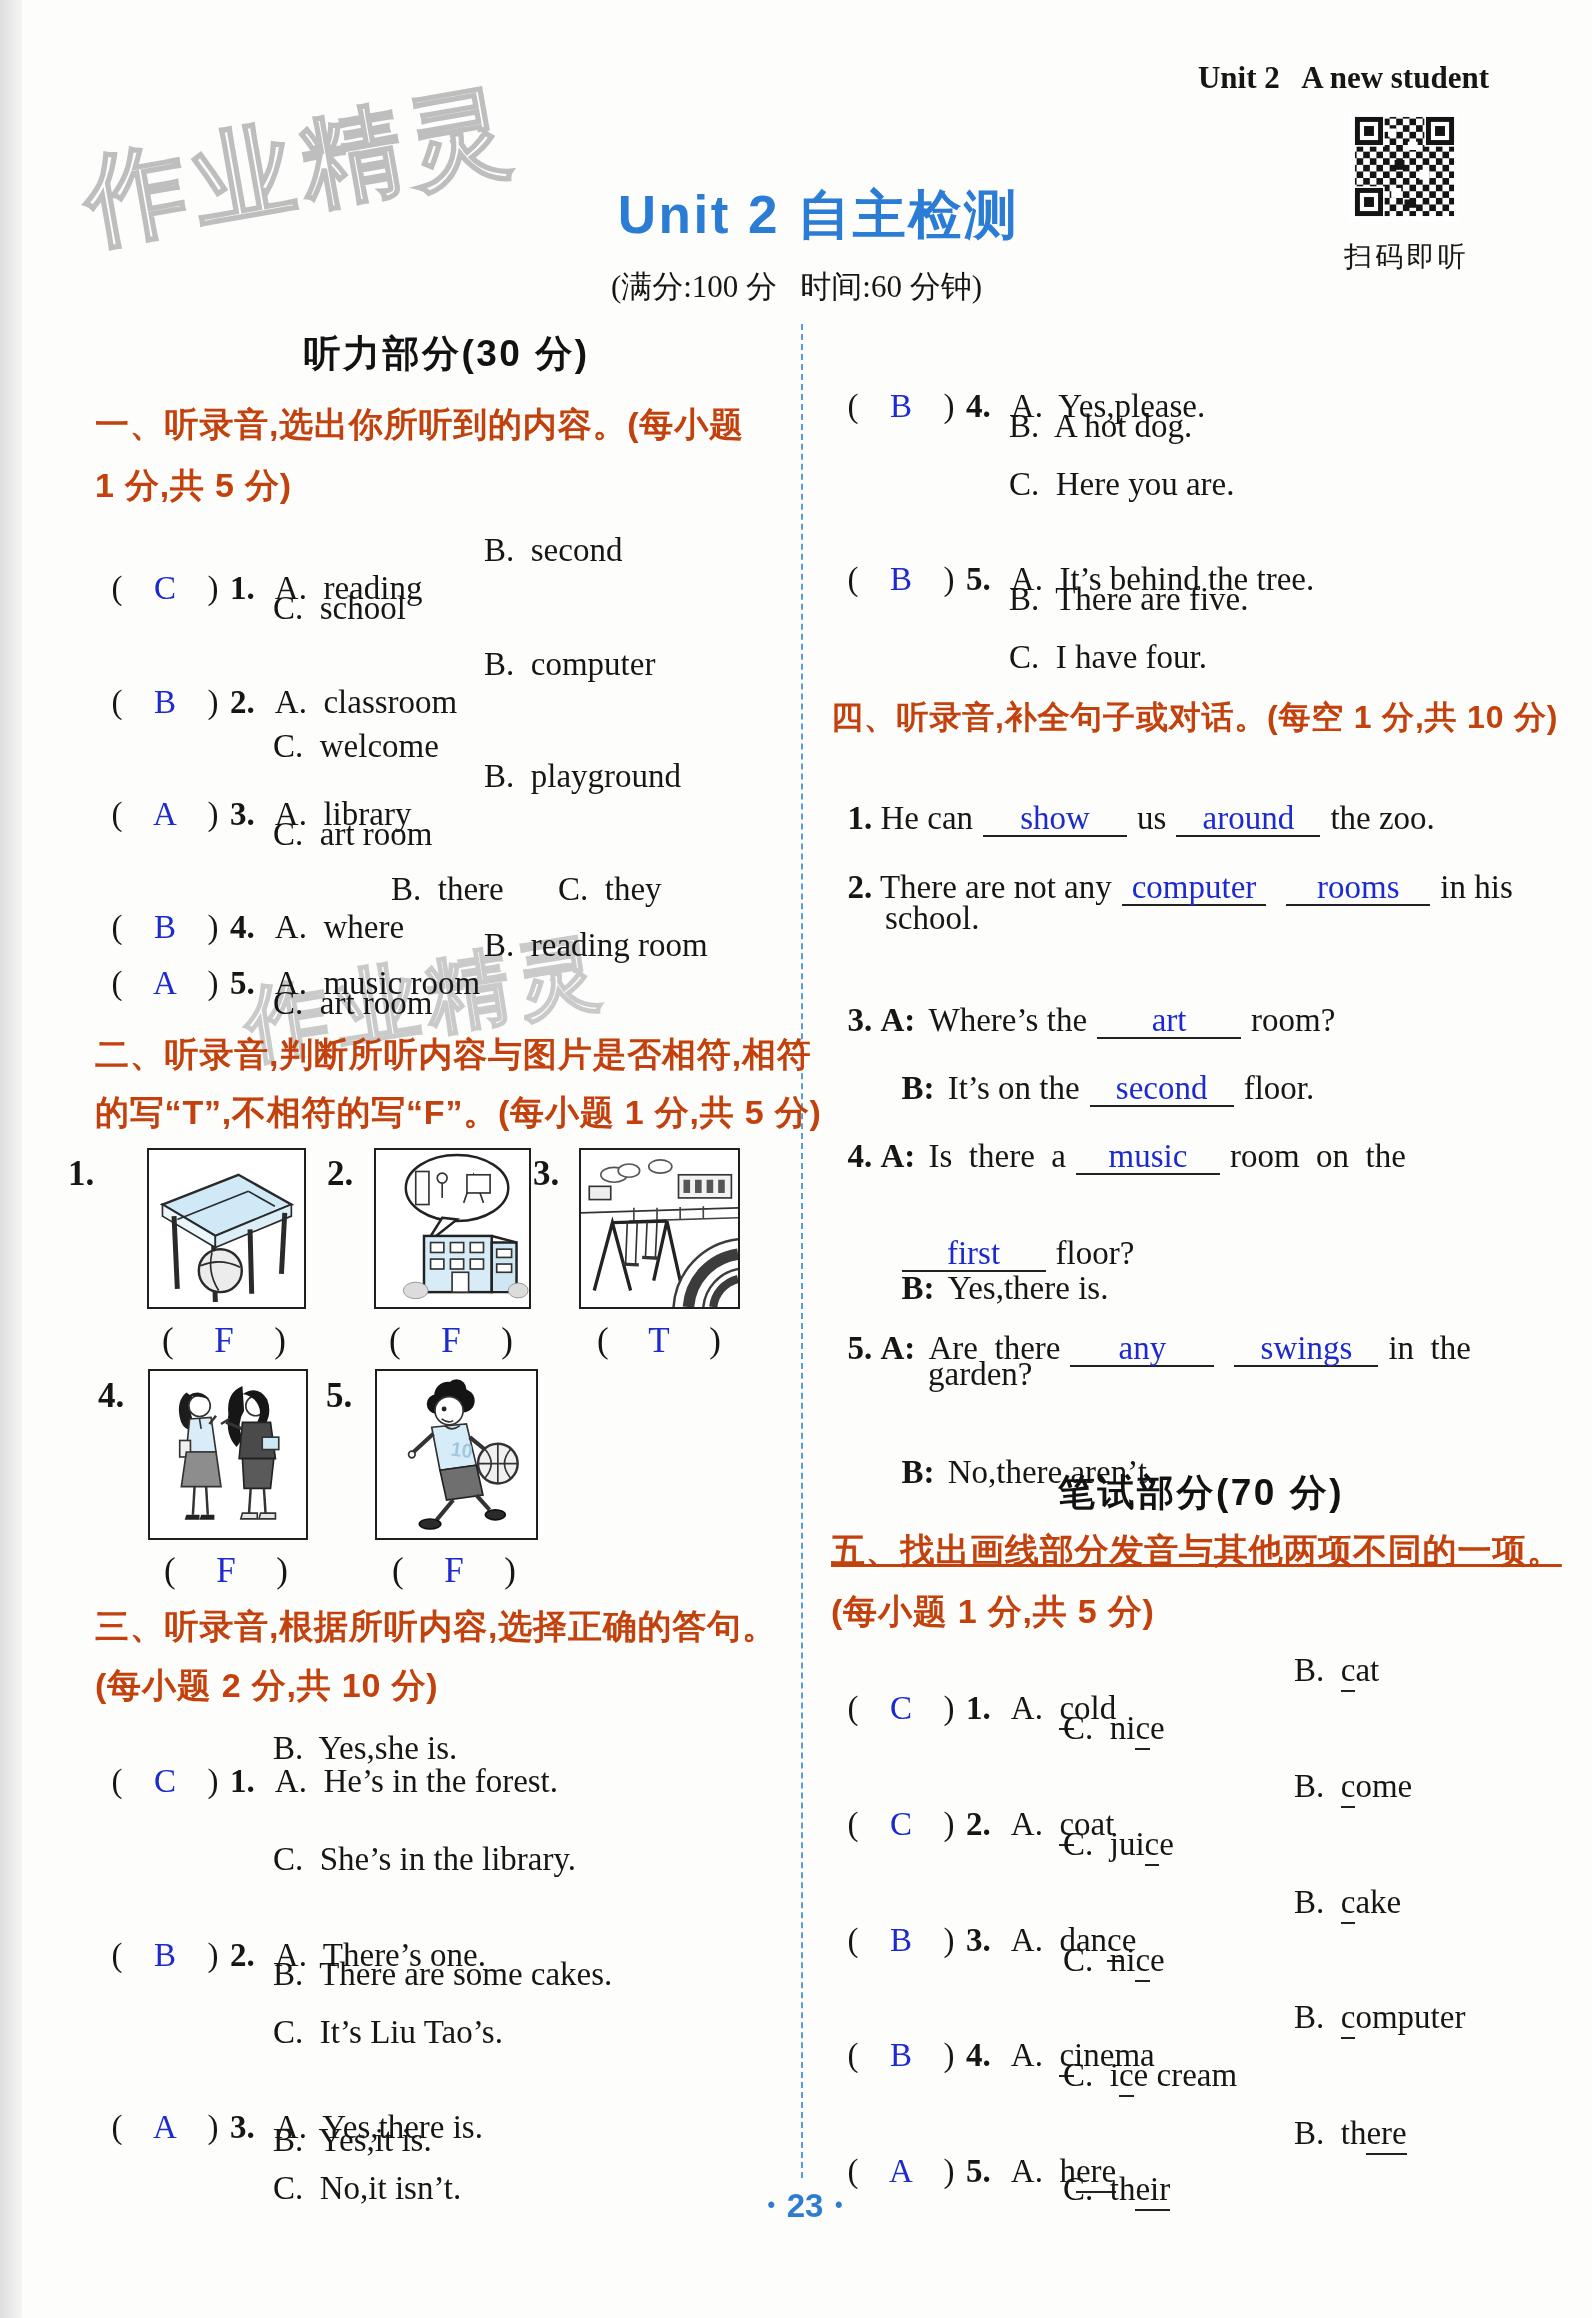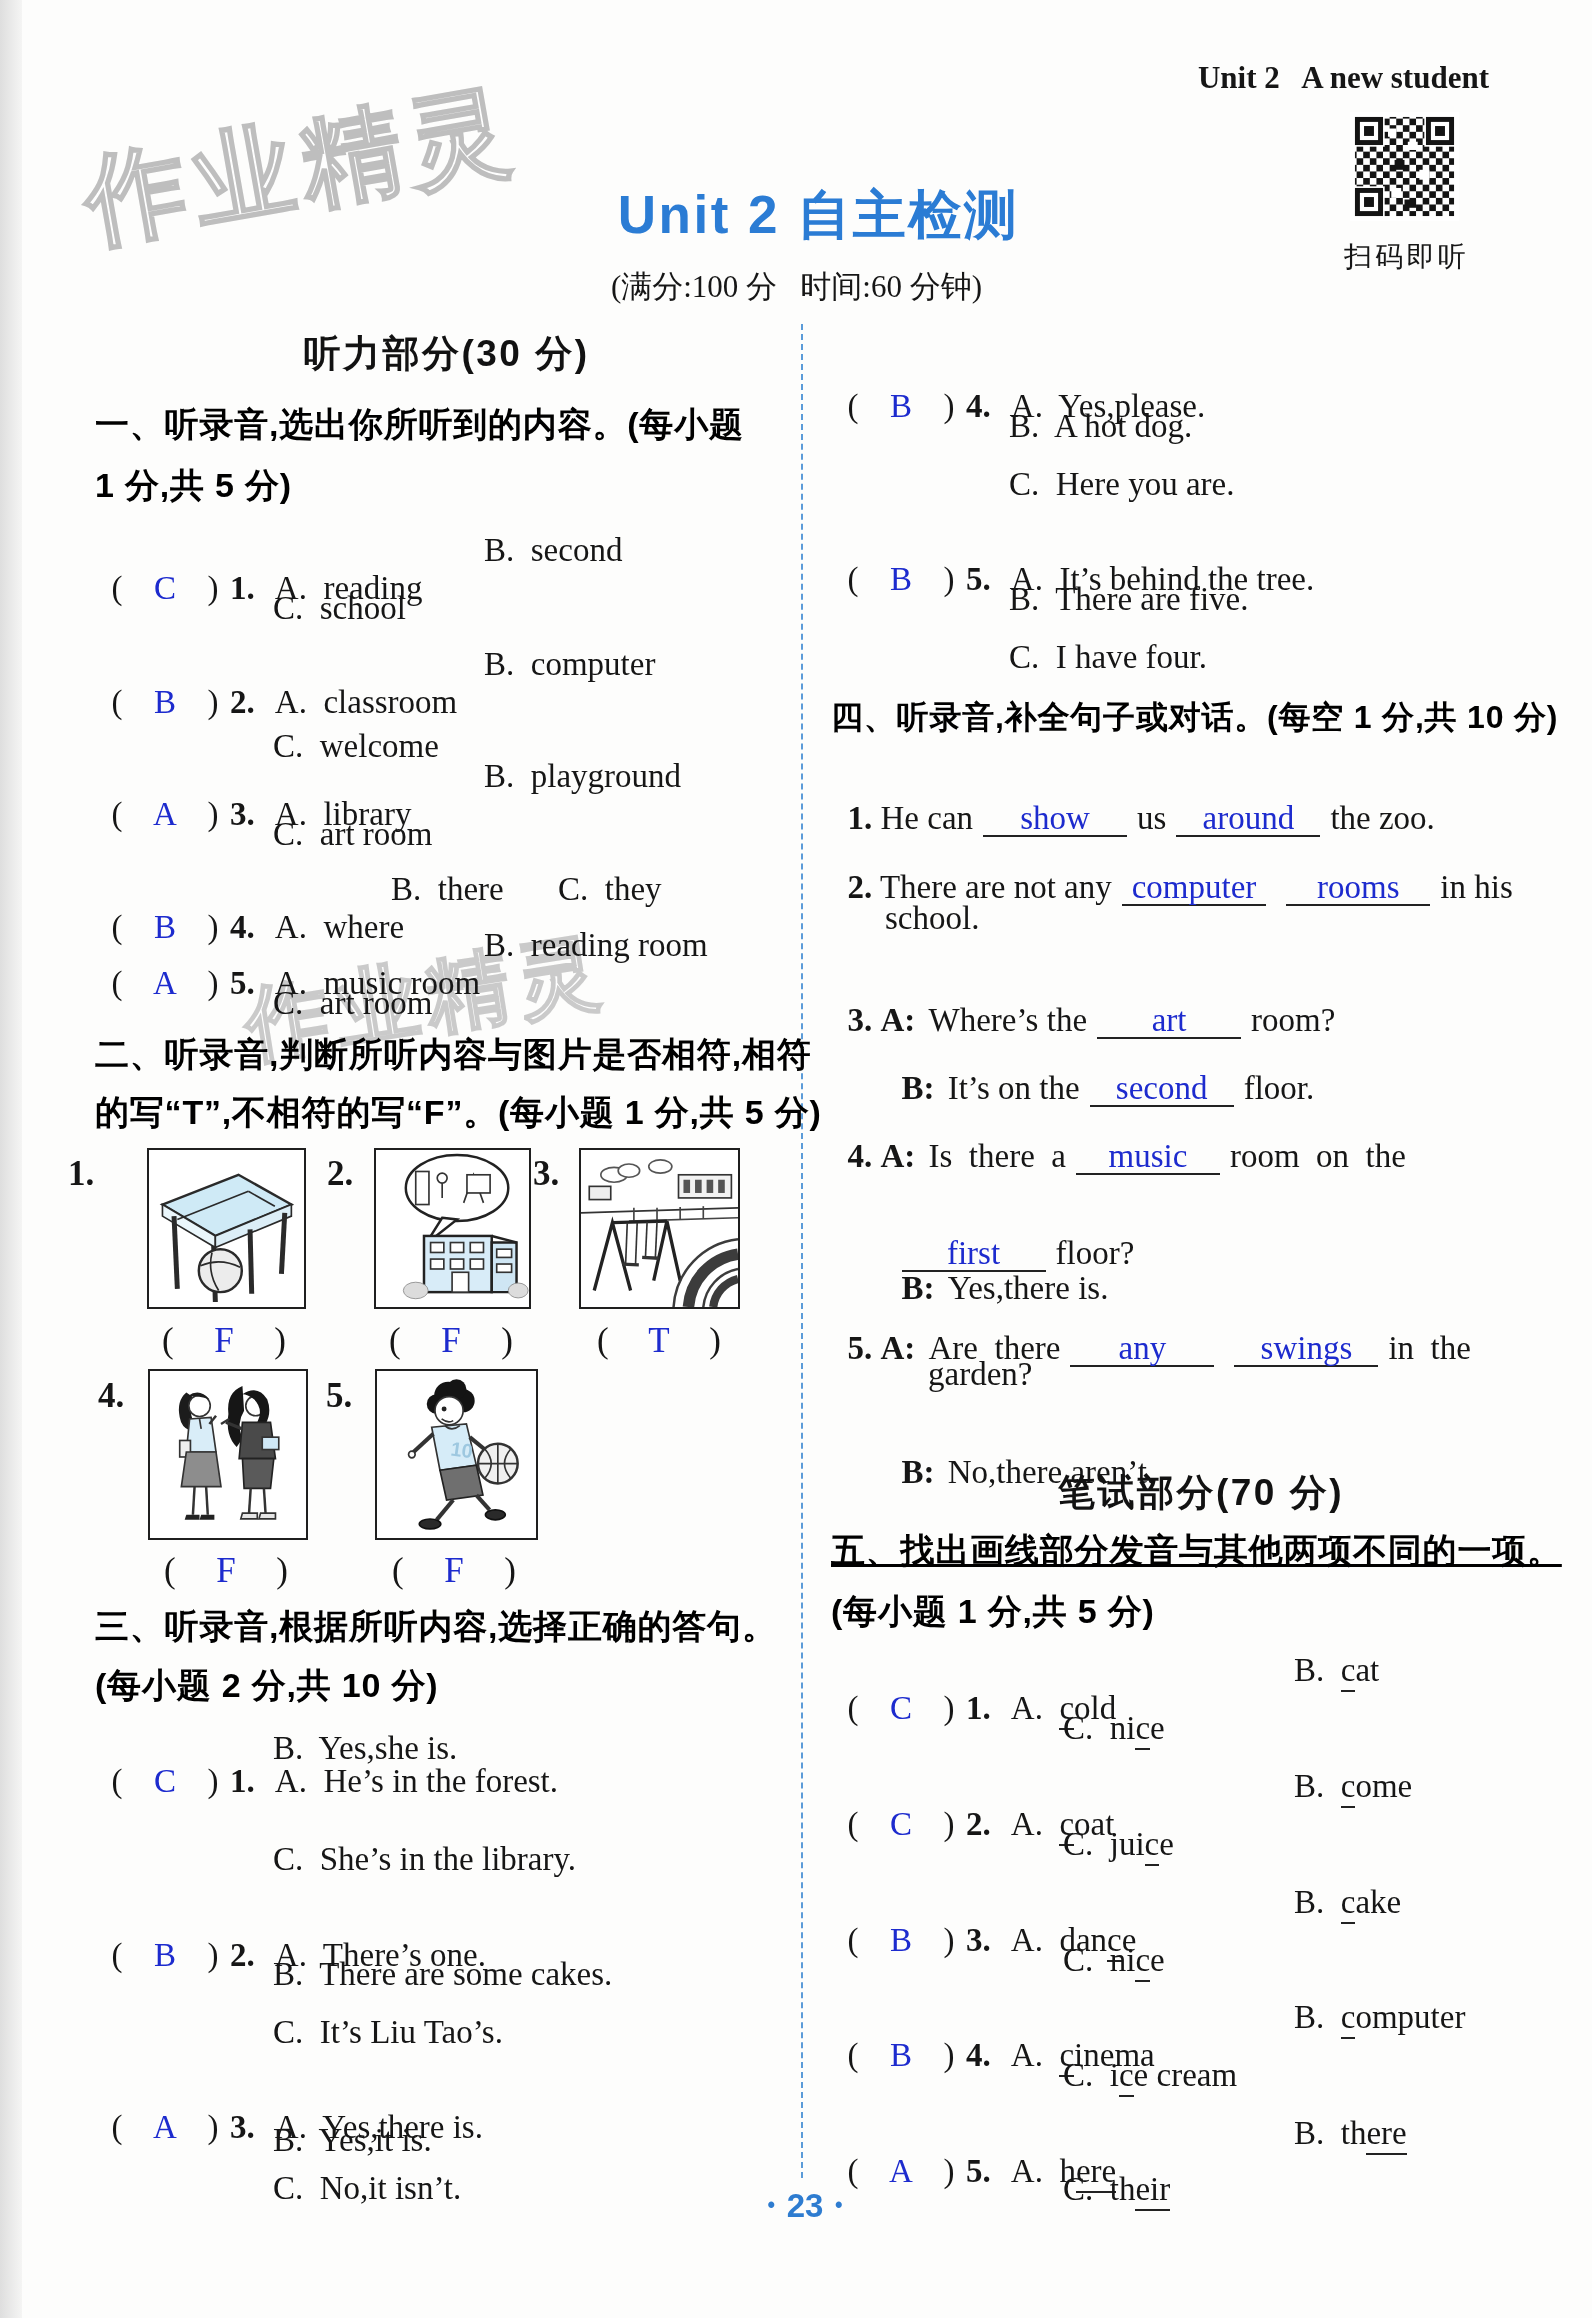--- a/index.html
+++ b/index.html
@@ -17,21 +17,21 @@
     font-weight:700;font-size:31px;white-space:pre;}
   .qr{position:absolute;left:1350px;top:112px;width:109px;height:109px;}
   .qr-caption{position:absolute;left:1326px;top:238px;width:161px;text-align:center;font-size:28px;letter-spacing:3.3px;}
   .page-title{position:absolute;left:0;top:180px;width:1637px;text-align:center;
     font-family:"Liberation Sans",sans-serif;font-weight:700;font-size:53px;color:#2b7cd4;letter-spacing:2.5px;}
   .page-subtitle{position:absolute;left:0;top:266px;width:1593px;text-align:center;font-size:31px;white-space:pre;}
   .black-heading{position:absolute;font-family:"Liberation Sans",sans-serif;font-weight:700;
     font-size:37px;color:#121212;letter-spacing:2.5px;text-align:center;}
   .divider{position:absolute;left:801px;top:324px;height:1854px;border-left:2.5px dashed #5b9bd8;}
   .line{position:absolute;font-size:33px;white-space:pre;line-height:1.15;}
-  .cnh{font-family:"Liberation Sans",sans-serif;font-weight:700;font-size:34px;color:#000000;letter-spacing:0.8px;}
+  .cnh{font-family:"Liberation Sans",sans-serif;font-weight:700;font-size:34px;color:#c2410c;letter-spacing:0.8px;}
   .ansbox{display:inline-flex;width:107px;justify-content:space-between;}
   .ansbox .ltr{color:#1d2bce;}
   .qn{font-weight:700;margin-left:11.6px;}
   .opt{margin-left:20px;}
   .babs{position:absolute;top:0;}
   .mark{display:inline-flex;width:124px;justify-content:space-between;font-size:35px;}
   .mark .ltr{color:#1d2bce;}
   .imglabel{position:absolute;font-weight:700;font-size:35px;}
   .imgbox{position:absolute;border:2.5px solid #1f1f1f;background:#fff;}
   .imgbox svg{display:block;width:100%;height:100%;}

